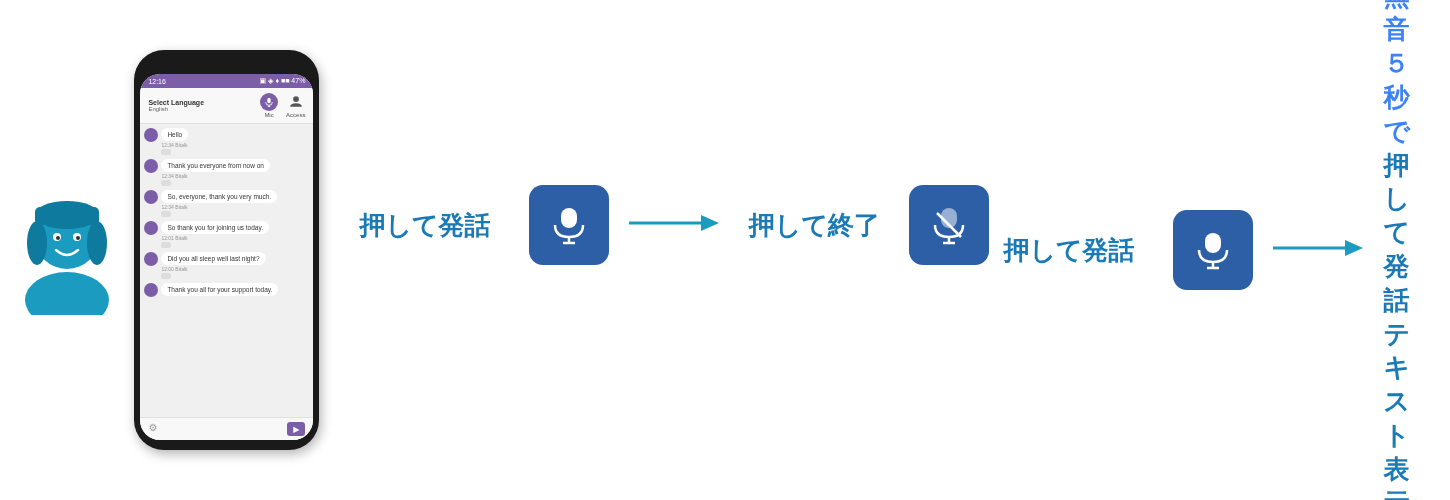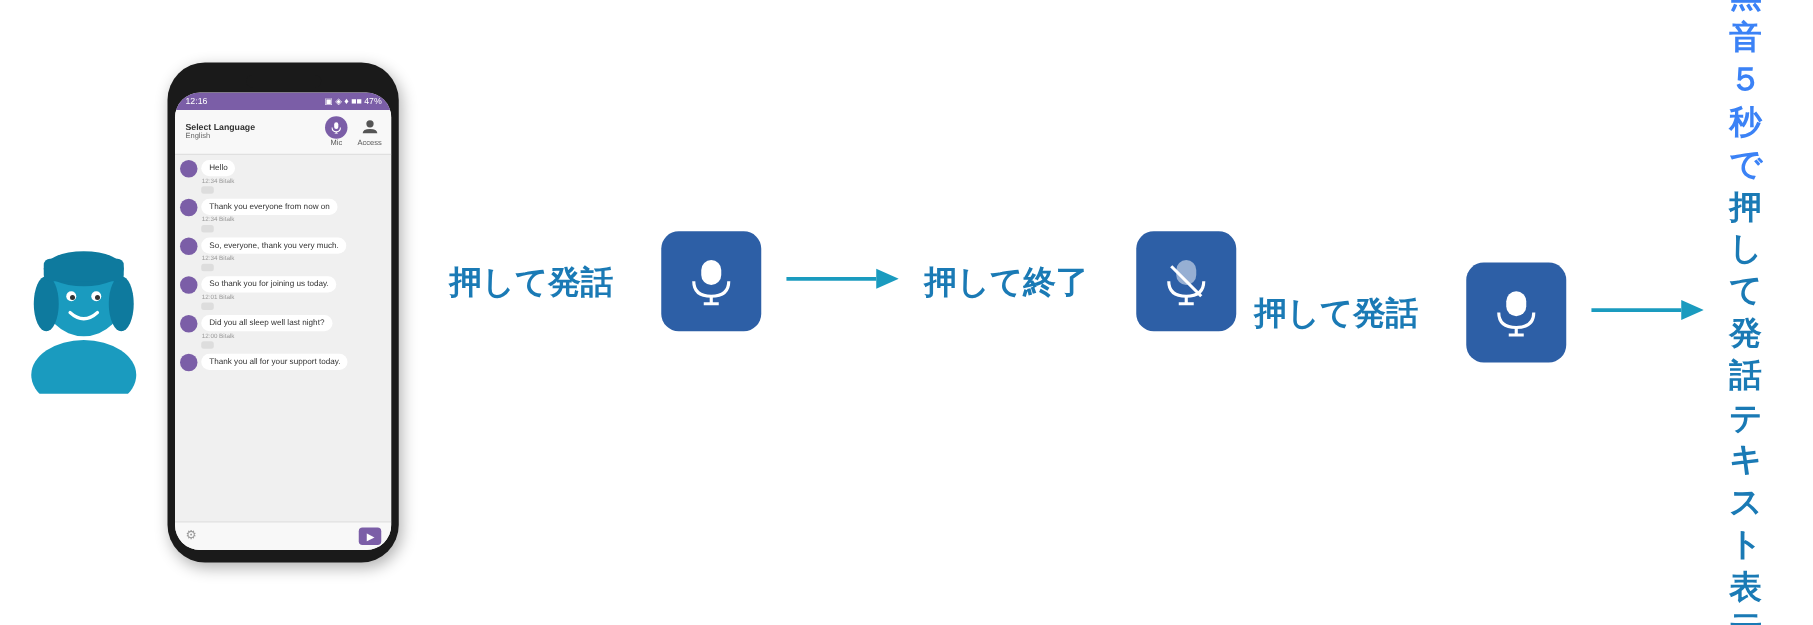--- a/index.html
+++ b/index.html
@@ -373,21 +373,21 @@
           <line x1="22" y1="34" x2="22" y2="40" stroke="white" stroke-width="2.5"></line>
           <line x1="16" y1="40" x2="28" y2="40" stroke="white" stroke-width="2.5"></line>
         </svg>
       </div>
       <div>
         <svg width="90" height="30" viewBox="0 0 90 30">
           <line x1="0" y1="15" x2="72" y2="15" stroke="#1a9bbf" stroke-width="3"></line>
           <polygon points="72,7 90,15 72,23" fill="#1a9bbf"></polygon>
         </svg>
       </div>
-      <div style="font-size:26px; font-weight:bold; color:#1a7ab5; min-width:150px;">押して終了</div>
+      <div style="font-size:26px; font-weight:bold; color:#1a7ab5; min-width:150px;text-align:center;">押して終了</div>
       <div style="width:80px; height:80px; background:#2d5fa6; border-radius:14px; display:flex; align-items:center; justify-content:center; flex-shrink:0;">
         <svg class="mic-svg" viewBox="0 0 44 44" fill="none" xmlns="http://www.w3.org/2000/svg">
           <rect x="14" y="5" width="16" height="20" rx="8" fill="white" fill-opacity="0.5"></rect>
           <path d="M8 22 Q8 34 22 34 Q36 34 36 22" stroke="white" stroke-width="2.5" fill="none"></path>
           <line x1="22" y1="34" x2="22" y2="40" stroke="white" stroke-width="2.5"></line>
           <line x1="16" y1="40" x2="28" y2="40" stroke="white" stroke-width="2.5"></line>
 
           <line x1="10" y1="10" x2="34" y2="34" stroke="white" stroke-width="2.5"></line>
         </svg>
       </div>

